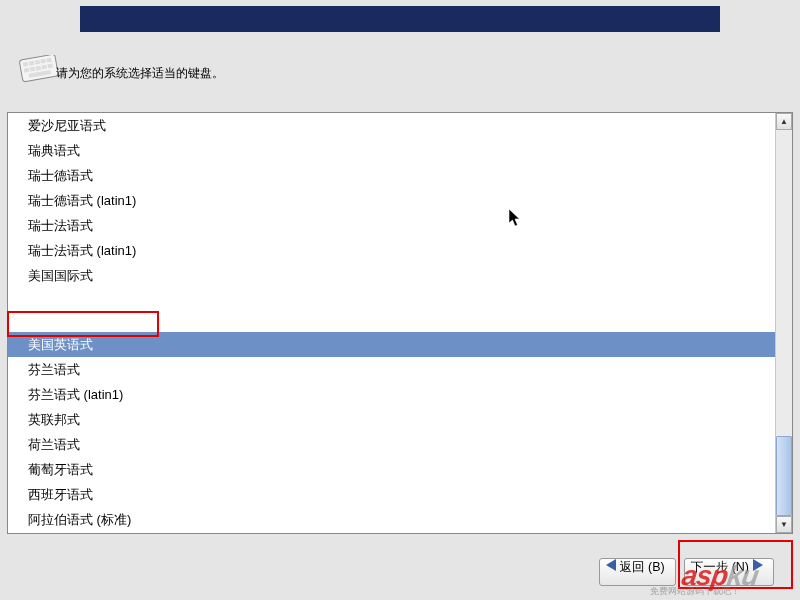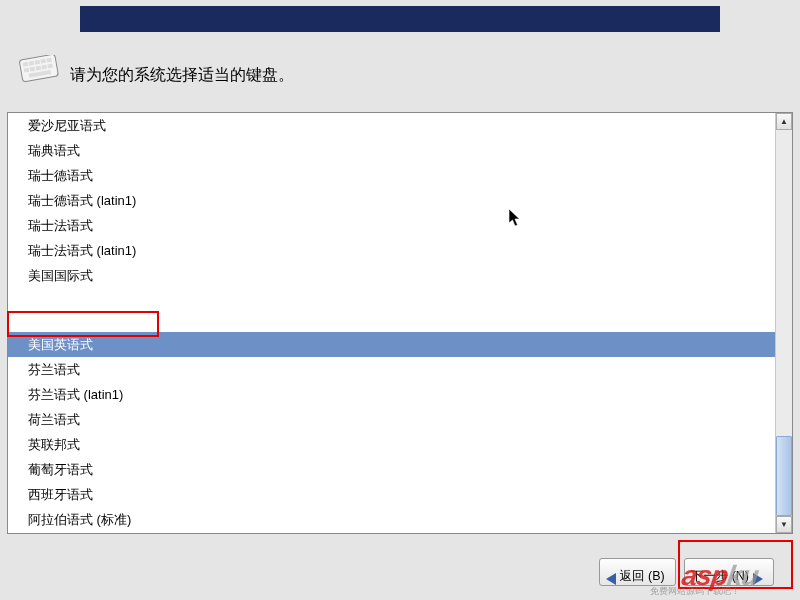--- a/index.html
+++ b/index.html
@@ -24,23 +24,23 @@
       position: absolute;
       top: 55px;
       left: 18px;
       width: 42px;
       height: 28px;
     }
     .keyboard-icon svg { width: 100%; height: 100%; }
     .prompt-text {
       position: absolute;
       top: 65px;
-      left: 70px;
+      left: 56px;
       color: #000;
-      font-size: 16px;
+      font-size: 12px;
     }
     .listbox {
       position: absolute;
       top: 112px;
       left: 7px;
       width: 786px;
       height: 422px;
       background: #fff;
       border: 1px solid #888;
       display: flex;
@@ -107,21 +107,21 @@
       display: flex;
       gap: 8px;
     }
     .btn {
       height: 28px;
       padding: 0 10px 0 6px;
       background: linear-gradient(#fefefe, #e6e6e6);
       border: 1px solid #999;
       border-radius: 3px;
       display: flex;
-      align-items: flex-end;
+      align-items: flex-start;
       gap: 4px;
       font-size: 12.5px;
       cursor: pointer;
     }
     .btn-arrow-left, .btn-arrow-right {
       width: 0; height: 0;
     }
     .btn-arrow-left {
       border-top: 6px solid transparent;
       border-bottom: 6px solid transparent;
@@ -194,22 +194,22 @@
       <div class="list-item">爱沙尼亚语式</div>
       <div class="list-item">瑞典语式</div>
       <div class="list-item">瑞士德语式</div>
       <div class="list-item">瑞士德语式 (latin1)</div>
       <div class="list-item">瑞士法语式</div>
       <div class="list-item">瑞士法语式 (latin1)</div>
       <div class="list-item">美国国际式</div>
       <div class="list-item selected">美国英语式</div>
       <div class="list-item">芬兰语式</div>
       <div class="list-item">芬兰语式 (latin1)</div>
+      <div class="list-item">英联邦式</div>
       <div class="list-item">荷兰语式</div>
-      <div class="list-item">英联邦式</div>
       <div class="list-item">葡萄牙语式</div>
       <div class="list-item">西班牙语式</div>
       <div class="list-item">阿拉伯语式 (标准)</div>
       <div class="list-item">马其顿语式</div>
     </div>
   <div class="scrollbar">
     <div class="scroll-btn">▲</div>
     <div class="scroll-track">
       <div class="scroll-thumb"></div>
     </div>

